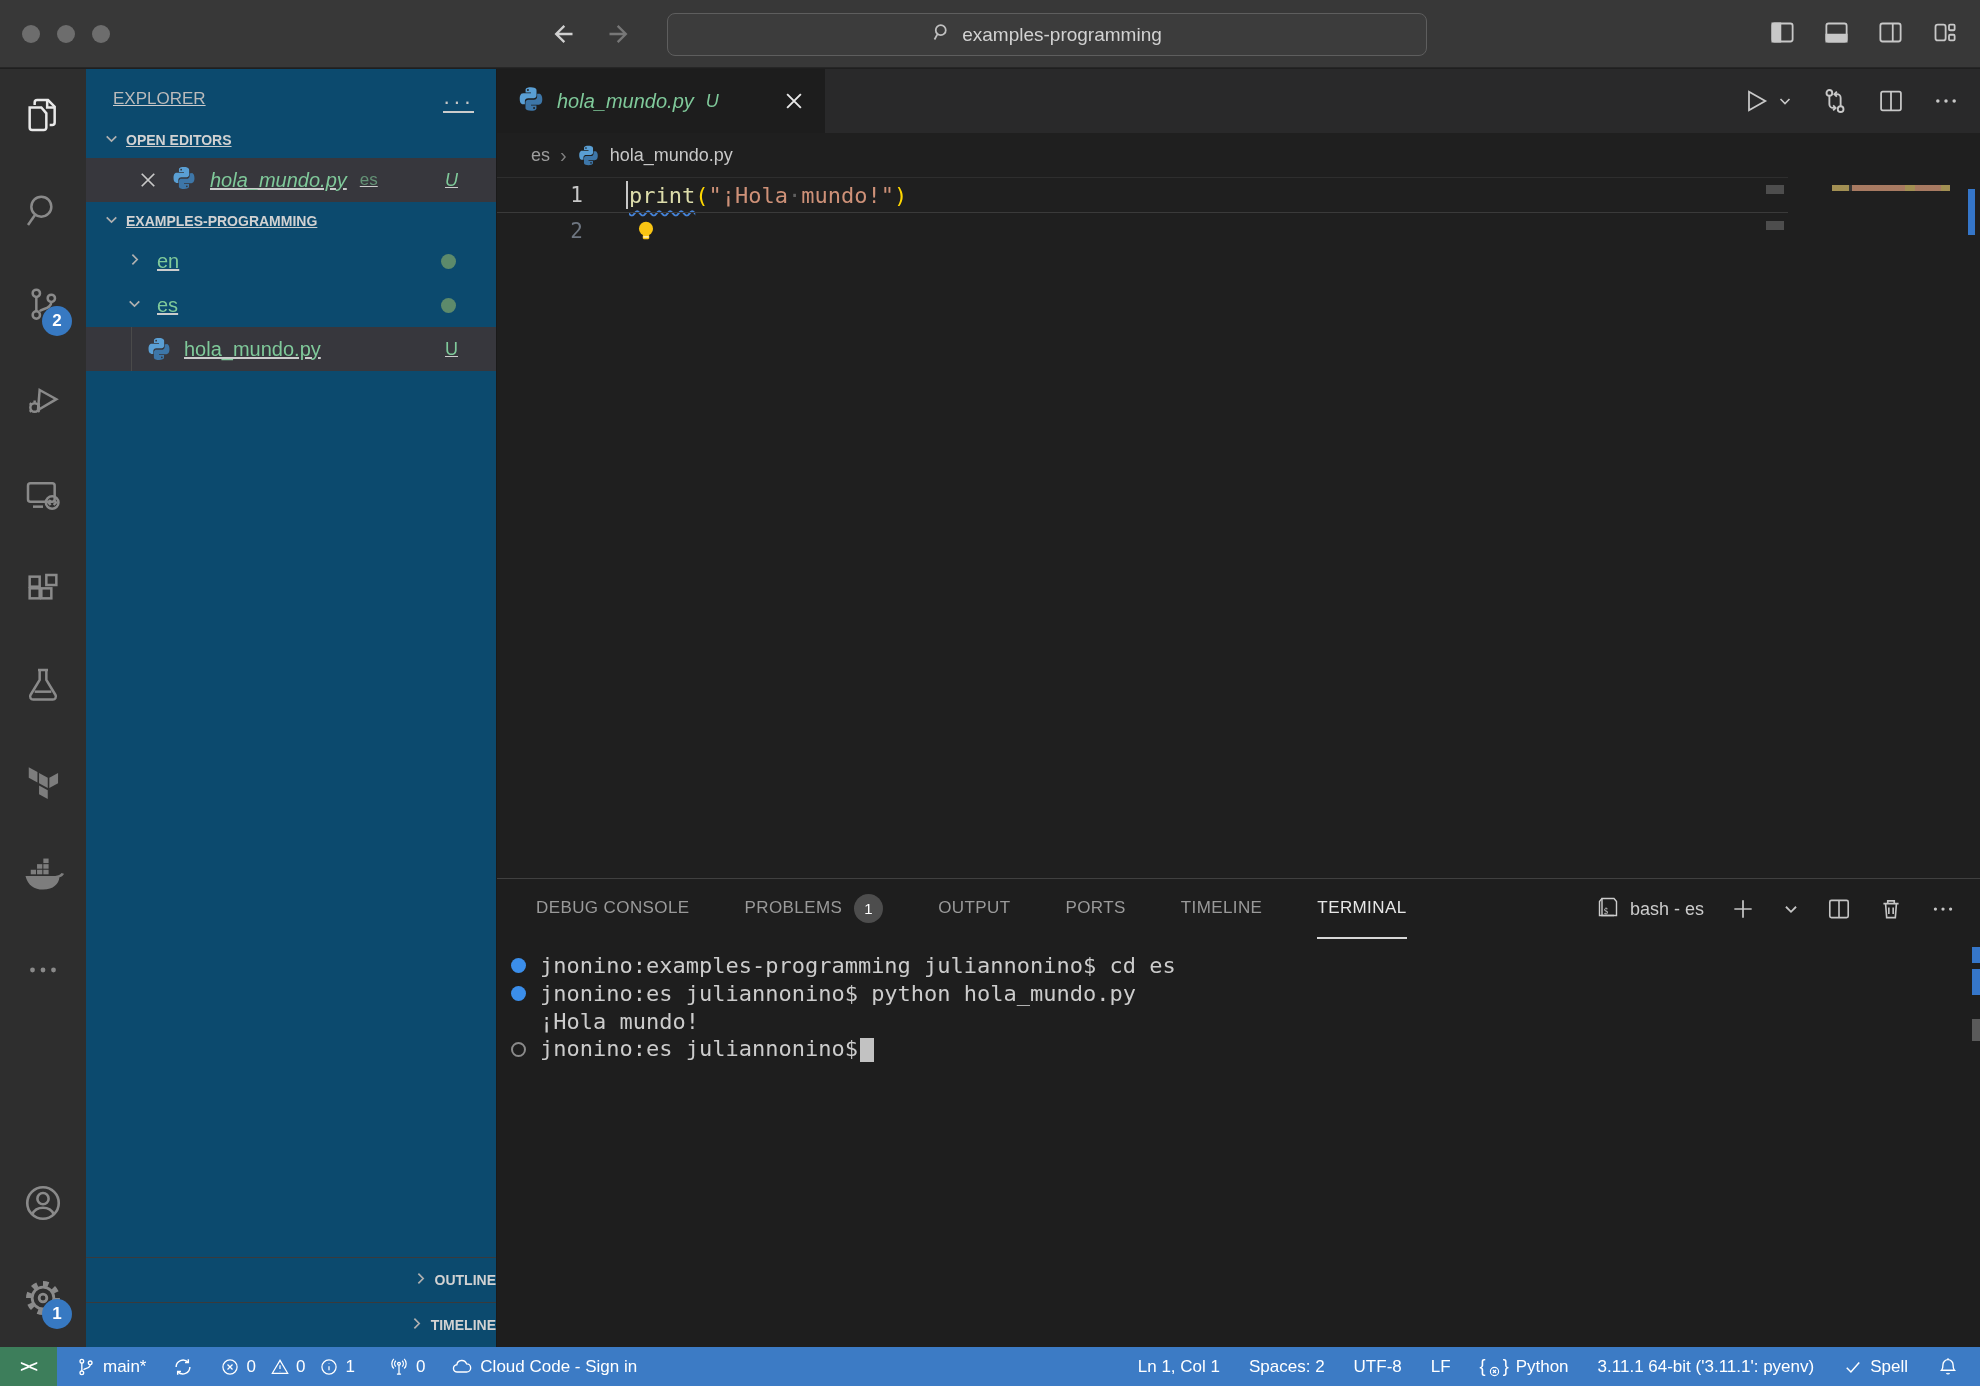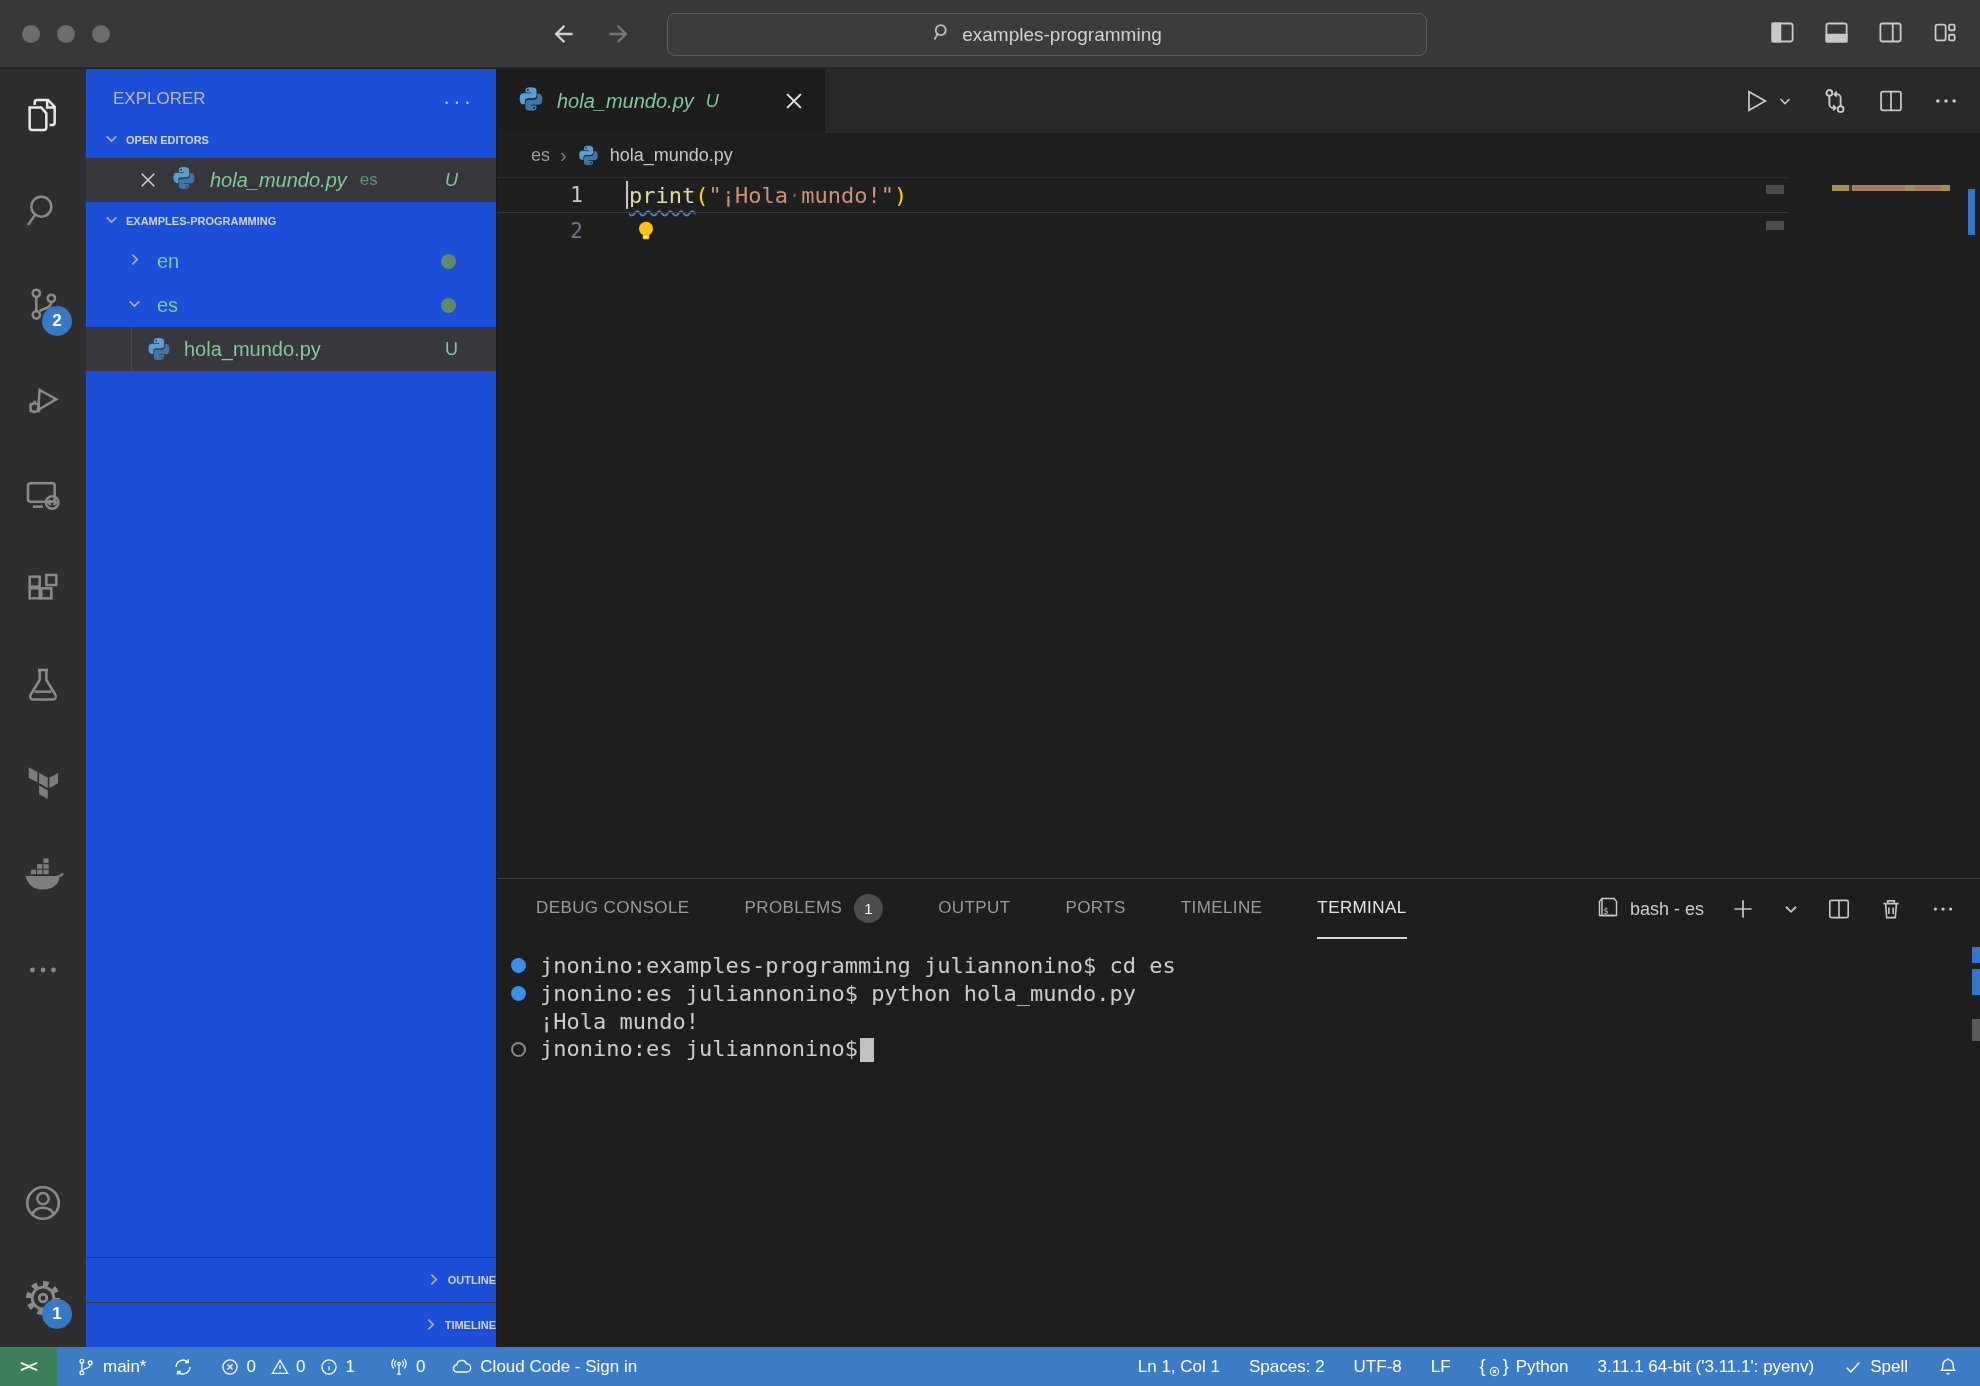--- a/index.html
+++ b/index.html
@@ -25,25 +25,25 @@
   
   .activitybar { width:86px; background:#2e2e2e; display:flex; flex-direction:column; align-items:center; flex-shrink:0; }
   .ab-item { position:relative; width:86px; height:95px; display:flex; align-items:center; justify-content:center; color:#8a8a8a; cursor:pointer; }
   .ab-item.active { color:#e9e9e9; }
   .ab-badge { position:absolute; right:14px; bottom:18px; min-width:30px; height:30px; border-radius:15px;
     background:#3779c2; color:#fff; font-size:17px; font-weight:700;
     display:flex; align-items:center; justify-content:center; }
   .ab-bottom { margin-top:auto; }
 
   
-  .sidebar { width:411px; background:#1d4ed8; color:#cccccc; position:relative; flex-shrink:0; border-right:1px solid #1a1a1a; }
+  .sidebar { width:411px; background:#0c4a6e; color:#cccccc; position:relative; flex-shrink:0; border-right:1px solid #1a1a1a;text-decoration:underline; }
   .sidebar-title { height:52px; padding:20px 22px 0 27px; font-size:17px; color:#bbbbbb; display:flex; }
   .sidebar-title .dots { margin-left:auto; color:#c5c5c5; font-size:22px; letter-spacing:3px; cursor:pointer; }
   .section-row { height:37px; display:flex; align-items:center; gap:6px; padding-left:17px;
-    font-size:11px; font-weight:700; color:#d2d2d2; cursor:pointer; }
+    font-size:14px; font-weight:700; color:#d2d2d2; cursor:pointer; }
   .row { height:44px; display:flex; align-items:center; font-size:20px; cursor:pointer; }
   .row.selected { background:#37373d; }
   .green { color:#7fc99a; }
   .dim-green { color:rgba(127,201,154,0.62); }
   .u-badge { margin-left:auto; padding-right:38px; font-size:18px; color:#7fc99a; }
   .tree-dot { margin-left:auto; margin-right:40px; width:15px; height:15px; border-radius:50%; background:#5d8a6b; }
   .indent-guide { width:1px; height:44px; background:#4a4a4a; margin-left:45px; }
   .chev { color:#b0b0b0; flex-shrink:0; }
   .bottom-sections { position:absolute; bottom:0; left:0; right:0; }
   .bottom-sections .section-row { height:45px; border-top:1px solid #3a3a3b;justify-content:flex-end; }

